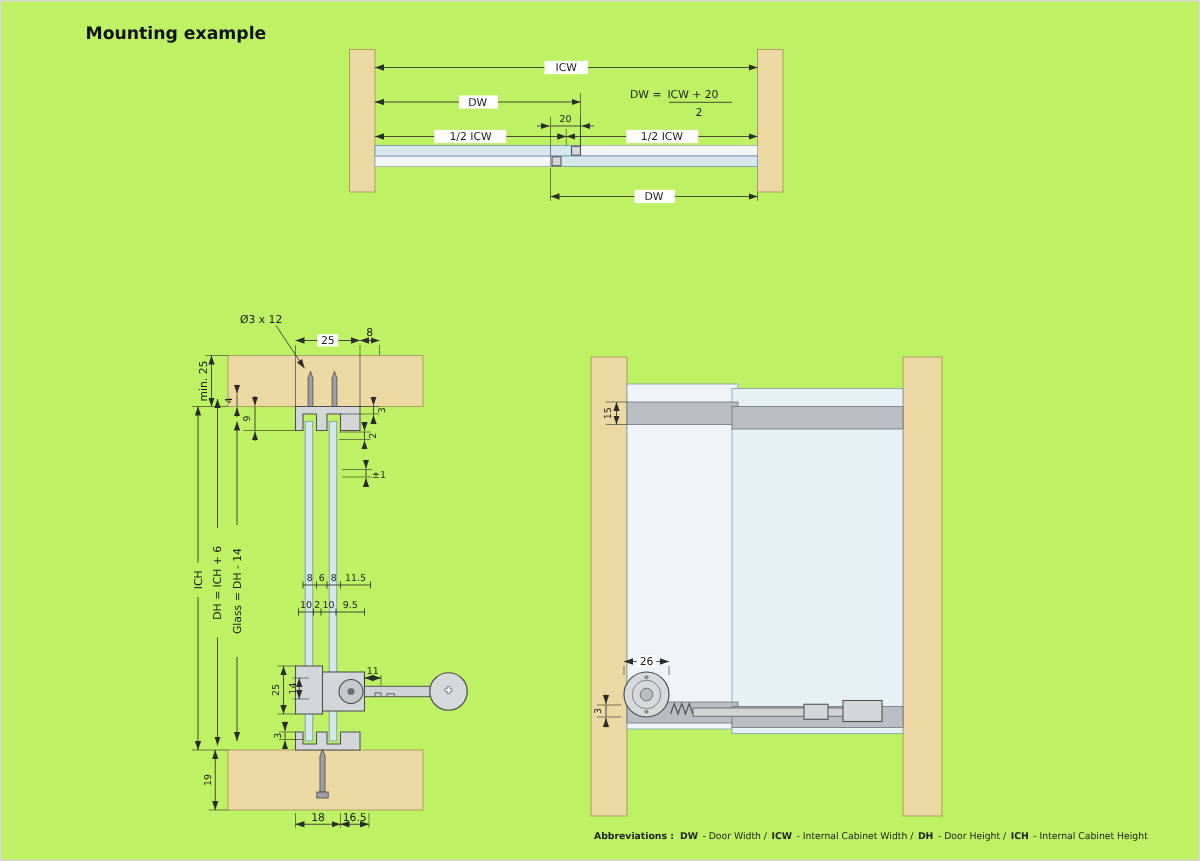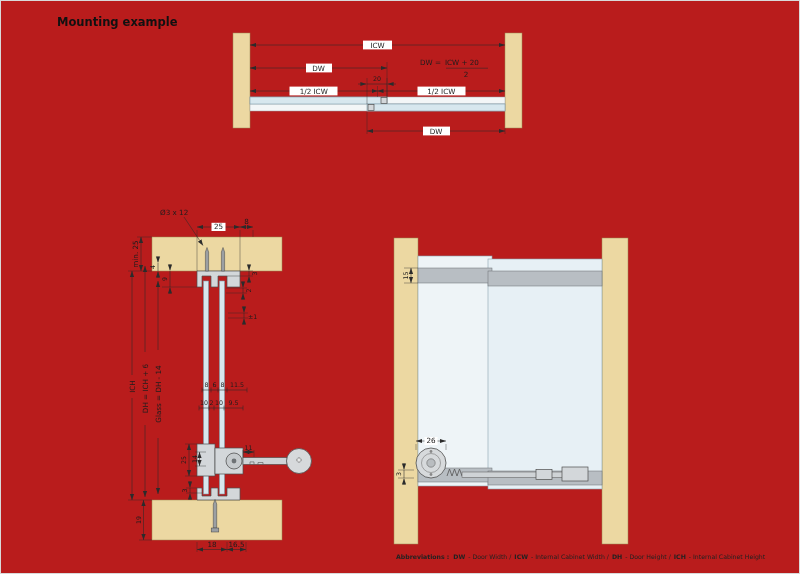--- a/index.html
+++ b/index.html
@@ -1,16 +1,16 @@
 <!DOCTYPE html>
 <html><head>
 <meta charset="utf-8">
 <style>
   html,body{margin:0;padding:0;background:#fff;}
-  .page{position:relative;width:800px;height:574px;background:#b91c1c;overflow:hidden;
+  .page{position:relative;width:800px;height:574px;background:#bef264;overflow:hidden;
         font-family:"DejaVu Sans",sans-serif;}
   svg{display:block;}
   .wood{fill:#ecd8a2;stroke:#9b8a55;stroke-width:.5;}
   .glassf{fill:#d7e7ee;stroke:#7f9dab;stroke-width:.6;}
   .doorA{fill:#eef4f7;stroke:#8aa3b0;stroke-width:.6;}
   .doorB{fill:#e7f0f5;stroke:#8aa3b0;stroke-width:.6;}
   .metal{fill:#d3d7da;stroke:#4e4e4e;stroke-width:.7;}
   .rail{fill:#b8bec3;stroke:#686d71;stroke-width:.5;}
   .trackbg{fill:#f3f6f7;stroke:#9aa2a7;stroke-width:.5;}
   .screw{fill:#9b9fa3;stroke:#444;stroke-width:.5;}

